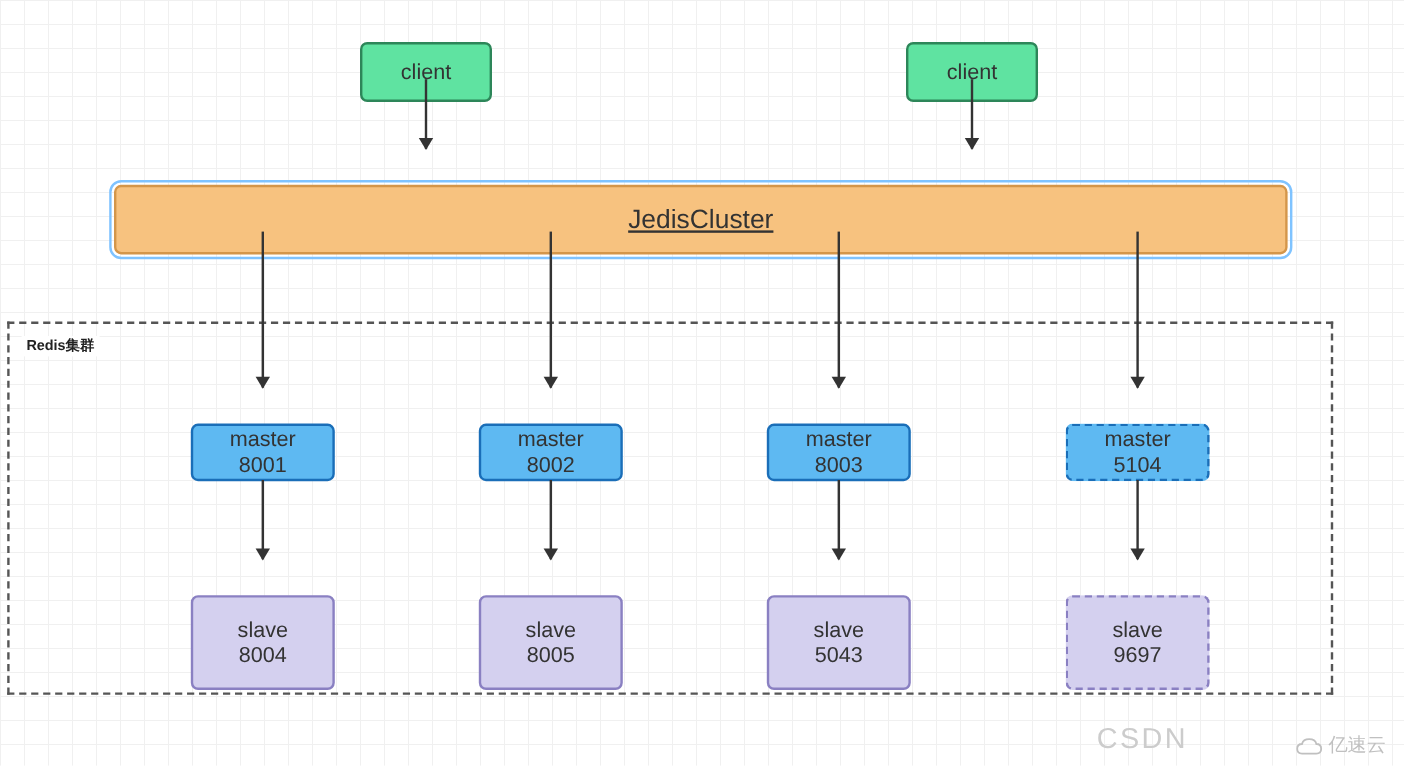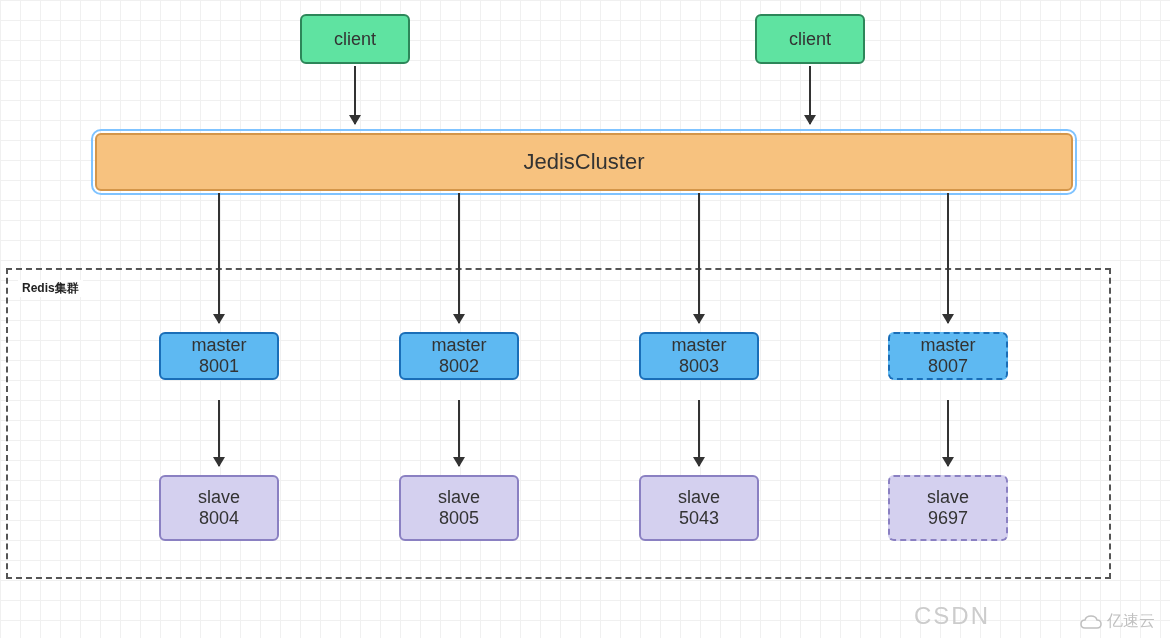--- a/index.html
+++ b/index.html
@@ -17,20 +17,21 @@
     }
     .box {
       position: absolute;
       display: flex;
       flex-direction: column;
       align-items: center;
       justify-content: center;
       font-size: 18px;
       color: #333;
       border-radius: 6px;
+      margin-top: 21px;
     }
     .client {
       width: 110px;
       height: 50px;
       background: #5fe3a1;
       border: 2px solid #2d8659;
     }
     .cluster {
       width: 978px;
       height: 58px;
@@ -44,21 +45,21 @@
       width: 120px;
       height: 48px;
       background: #5eb9f2;
       border: 2px solid #1a6eb8;
     }
     .master.dashed {
       border: 2px dashed #1a6eb8;
     }
     .slave {
       width: 120px;
-      height: 66px;
+      height: 79px;
       background: #d4d0ef;
       border: 2px solid #8a80c2;
     }
     .slave.dashed {
       border: 2px dashed #8a80c2;
     }
     .group-box {
       position: absolute;
       border: 2px dashed #555;
       background: transparent;
@@ -115,21 +116,21 @@
 <div class="box client" style="left:300px; top:14px;">
   <span>client</span>
 </div>
 <div class="box client" style="left:755px; top:14px;">
   <span>client</span>
 </div>
 
 <div class="arrow" style="left:354px; top:66px; height:58px;"></div>
 <div class="arrow" style="left:809px; top:66px; height:58px;"></div>
 
-<div class="box cluster" style="left:95px; top:133px;">
+<div class="box cluster" style="left:95px; top:133px;text-decoration:underline;">
   <span>JedisCluster</span>
 </div>
 
 <div class="group-box" style="left:6px; top:268px; width:1105px; height:311px;"></div>
 <div class="group-label" style="left:18px; top:280px;">Redis集群</div>
 
 <div class="arrow" style="left:218px; top:193px; height:130px;"></div>
 <div class="box master" style="left:159px; top:332px;">
   <span>master</span>
   <span>8001</span>
@@ -158,21 +159,21 @@
 </div>
 <div class="arrow" style="left:698px; top:400px; height:66px;"></div>
 <div class="box slave" style="left:639px; top:475px;">
   <span>slave</span>
   <span>5043</span>
 </div>
 
 <div class="arrow" style="left:947px; top:193px; height:130px;"></div>
 <div class="box master dashed" style="left:888px; top:332px;">
   <span>master</span>
-  <span>8007</span>
+  <span>5104</span>
 </div>
 <div class="arrow" style="left:947px; top:400px; height:66px;"></div>
 <div class="box slave dashed" style="left:888px; top:475px;">
   <span>slave</span>
   <span>9697</span>
 </div>
 
 <div class="watermark-csdn">CSDN</div>
 <div class="watermark-cloud">
   <svg width="24" height="16" viewBox="0 0 24 16">

